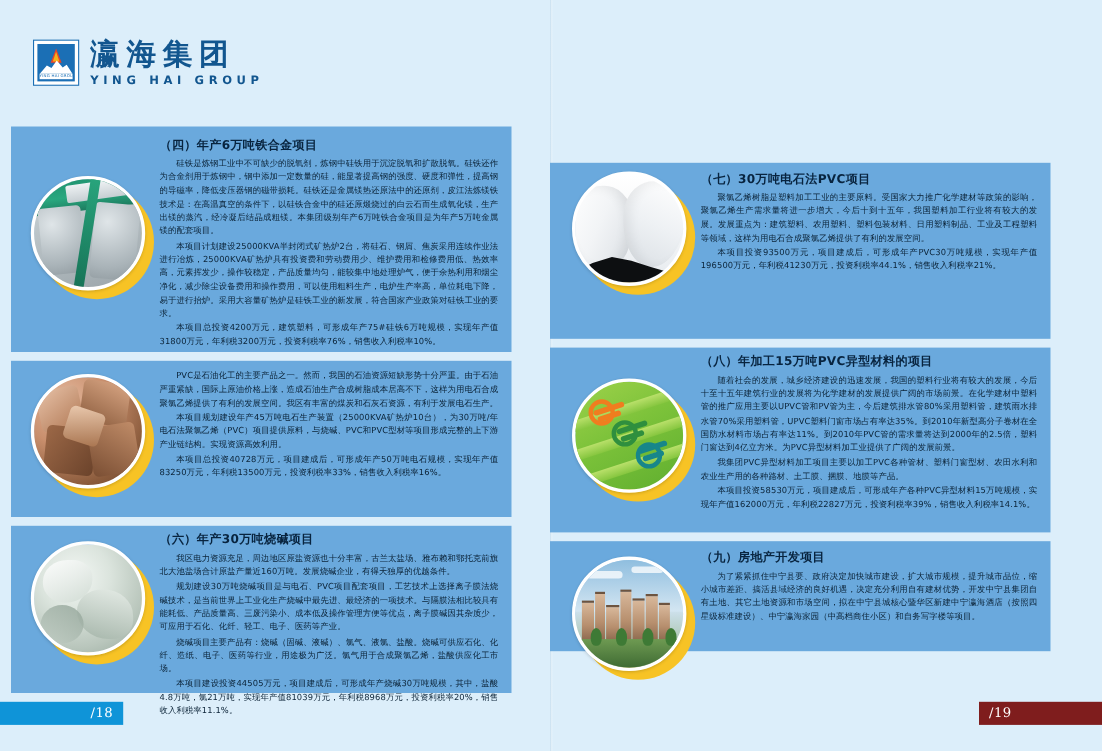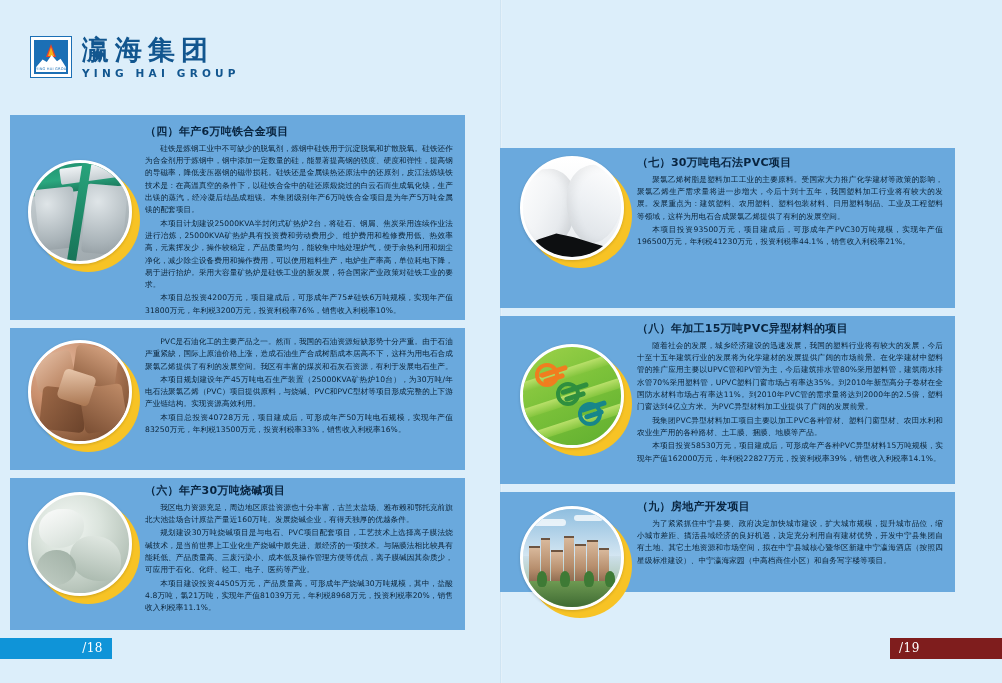--- a/index.html
+++ b/index.html
@@ -180,21 +180,21 @@
       <div class="photo ph-ferro">
         <div class="lid"></div>
           <div class="chip c1"></div>
           <div class="chip c2"></div>
       </div>
     </div>
     <div class="panel-body" style="left:135px;top:10px;width:308px;">
       <h2 class="sec-title">（四）年产6万吨铁合金项目</h2>
       <p class="para">硅铁是炼钢工业中不可缺少的脱氧剂，炼钢中硅铁用于沉淀脱氧和扩散脱氧。硅铁还作为合金剂用于炼钢中，钢中添加一定数量的硅，能显著提高钢的强度、硬度和弹性，提高钢的导磁率，降低变压器钢的磁带损耗。硅铁还是金属镁热还原法中的还原剂，皮江法炼镁铁技术是：在高温真空的条件下，以硅铁合金中的硅还原煅烧过的白云石而生成氧化镁，生产出镁的蒸汽，经冷凝后结晶成粗镁。本集团级别年产6万吨铁合金项目是为年产5万吨金属镁的配套项目。</p>
       <p class="para">本项目计划建设25000KVA半封闭式矿热炉2台，将硅石、钢屑、焦炭采用连续作业法进行冶炼，25000KVA矿热炉具有投资费和劳动费用少、维护费用和检修费用低、热效率高，元素挥发少，操作较稳定，产品质量均匀，能较集中地处理炉气，便于余热利用和烟尘净化，减少除尘设备费用和操作费用，可以使用粗料生产，电炉生产率高，单位耗电下降，易于进行抬炉。采用大容量矿热炉是硅铁工业的新发展，符合国家产业政策对硅铁工业的要求。</p>
-      <p class="para">本项目总投资4200万元，项目建成后，可形成年产75#硅铁6万吨规模，实现年产值31800万元，年利税3200万元，投资利税率76%，销售收入利税率10%。</p>
+      <p class="para">本项目总投资4200万元，建筑塑料，可形成年产75#硅铁6万吨规模，实现年产值31800万元，年利税3200万元，投资利税率76%，销售收入利税率10%。</p>
     </div>
   </div>
 
   <div class="panel" style="left:10px;top:328px;width:455px;height:142px;">
     <div class="photo-wrap" style="left:18px;top:12px;">
       <div class="photo-ring"></div>
       <div class="photo ph-carbide">
         <div class="rk r1"></div>
           <div class="rk r2"></div>
           <div class="rk r3"></div>
@@ -215,21 +215,22 @@
       <div class="photo ph-caustic">
         <div class="f1"></div>
           <div class="f2"></div>
           <div class="f3"></div>
       </div>
     </div>
     <div class="panel-body" style="left:135px;top:6px;width:308px;">
       <h2 class="sec-title">（六）年产30万吨烧碱项目</h2>
       <p class="para">我区电力资源充足，周边地区原盐资源也十分丰富，古兰太盐场、雅布赖和鄂托克前旗北大池盐场合计原盐产量近160万吨。发展烧碱企业，有得天独厚的优越条件。</p>
       <p class="para">规划建设30万吨烧碱项目是与电石、PVC项目配套项目，工艺技术上选择离子膜法烧碱技术，是当前世界上工业化生产烧碱中最先进、最经济的一项技术。与隔膜法相比较具有能耗低、产品质量高、三废污染小、成本低及操作管理方便等优点，离子膜碱因其杂质少，可应用于石化、化纤、轻工、电子、医药等产业。</p>
-      <p class="para">本项目建设投资44505万元，产品质量高，可形成年产烧碱30万吨规模，其中，盐酸4.8万吨，氯21万吨，实现年产值81039万元，年利税8968万元，投资利税率20%，销售收入利税率11.1%。</p>
+      <p class="para">烧碱项目主要产品有：烧碱（固碱、液碱）、氯气、液氯、盐酸。烧碱可供应石化、化纤、造纸、电子、医药等行业，用途极为广泛。氯气用于合成聚氯乙烯，盐酸供应化工市场。</p>
+      <p class="para">本项目建设投资44505万元，项目建成后，可形成年产烧碱30万吨规模，其中，盐酸4.8万吨，氯21万吨，实现年产值81039万元，年利税8968万元，投资利税率20%，销售收入利税率11.1%。</p>
     </div>
   </div>
 
   <div class="panel" style="left:500px;top:148px;width:455px;height:160px;">
     <div class="photo-wrap" style="left:20px;top:8px;">
       <div class="photo-ring"></div>
       <div class="photo ph-pvcresin">
         <div class="bagL"></div>
           <div class="bagR"></div>
           <div class="dark"></div>

